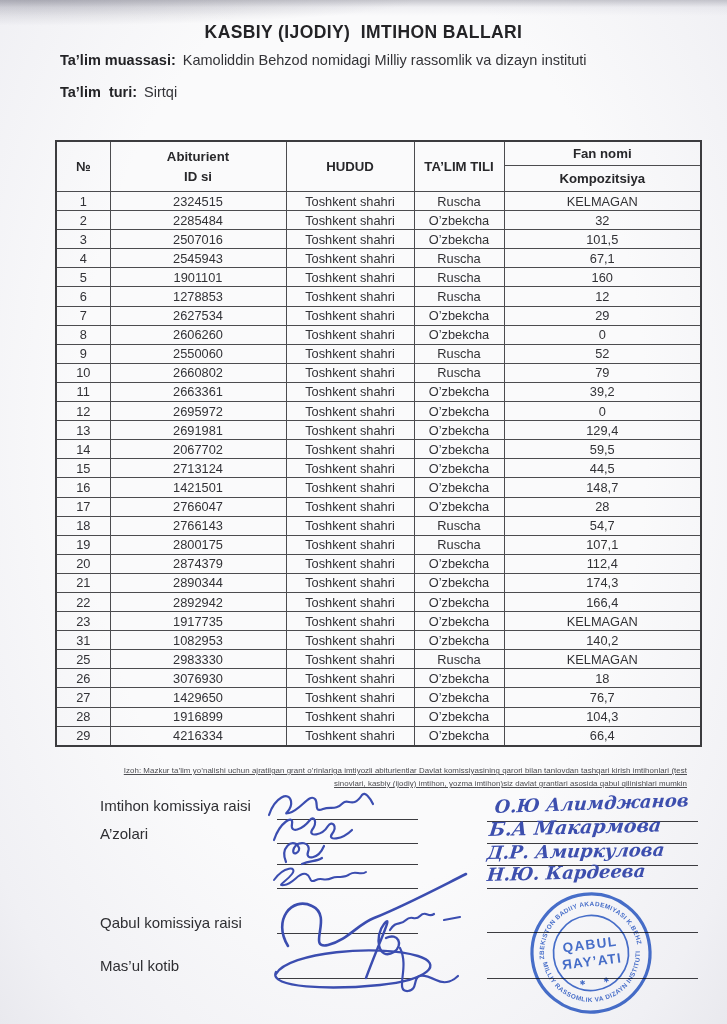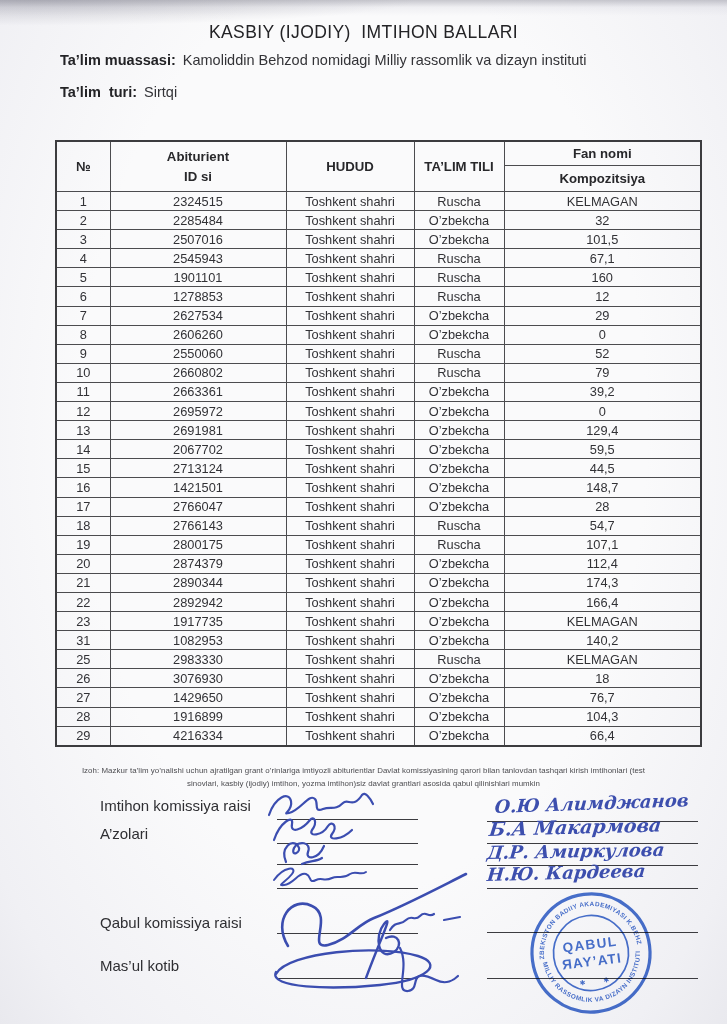--- a/index.html
+++ b/index.html
@@ -6,40 +6,40 @@
   .page{
     position:relative;width:727px;height:1024px;overflow:hidden;
     background:radial-gradient(ellipse at 50% 42%, #fafafb 55%, #f0f0f4 88%, #e9e9ee 100%);
     font-family:"Liberation Sans", sans-serif;color:#2e2e31;
   }
   .scan-top{position:absolute;top:0;left:0;right:0;height:16px;
     background:linear-gradient(180deg, rgba(148,148,160,.50), rgba(200,200,212,.22) 45%, rgba(235,235,240,0));}
   .scan-top-left{position:absolute;top:0;left:0;width:420px;height:26px;
     background:radial-gradient(ellipse at 8% 0%, rgba(120,120,134,.35), rgba(120,120,134,0) 70%);}
   .doc-title{position:absolute;top:22px;left:0;width:100%;text-align:center;
-    font-size:17.5px;font-weight:normal;letter-spacing:.4px;white-space:pre;color:#232326;}
+    font-size:17.5px;font-weight:bold;letter-spacing:.4px;white-space:pre;color:#232326;}
   .meta{position:absolute;left:60px;font-size:14.5px;white-space:pre;}
   .meta b{font-weight:bold;color:#232326;margin-top:12px;}
   .meta span{margin-left:7px;color:#333337;}
   .m0{top:52px}.m1{top:84px}.m2{top:116px}
 
   table.score{position:absolute;left:55px;top:140px;width:645px;border-collapse:collapse;
     table-layout:fixed;font-size:12.8px;color:#323236;}
   table.score th,table.score td{border:1px solid #4c4c4f;text-align:center;vertical-align:middle;
     padding:0 2px;overflow:hidden;white-space:nowrap;}
   table.score{border:2px solid #3c3c3f;}
   table.score th{font-weight:bold;font-size:13.2px;color:#28282b;}
   .hrow1 th{height:23px;}
   .hrow2 th{height:25px;}
   tbody.rows td{height:18.1px;}
   .col-n{width:54px}.col-id{width:176px}.col-hud{width:128px}.col-til{width:90px}.col-fan{width:197px}
   .idhead{line-height:1.5;margin-left:8px;}
 
-  .footnote{position:absolute;left:40px;width:647px;text-align:center;color:#4c4c50;
-    font-size:7.9px;letter-spacing:.05px;}
+  .footnote{position:absolute;left:40px;width:647px;text-align:right;color:#4c4c50;
+    font-size:7.9px;letter-spacing:.05px;text-decoration:underline;}
   .fn1{top:766px}.fn2{top:779px}
 
   .sig-label{position:absolute;left:100px;font-size:15px;color:#2f2f33;}
   .sig-line{position:absolute;height:0;border-top:1.4px solid #3c3c40;}
   .ink{position:absolute;color:#3d4fae;font-family:"DejaVu Serif", serif;font-style:italic;
     font-weight:bold;white-space:nowrap;transform-origin:left bottom;}
   .sig-svg{position:absolute;overflow:visible;}
   .sig-svg path{fill:none;stroke:#3b4db0;stroke-linecap:round;stroke-linejoin:round;}
   .stamp{position:absolute;left:527px;top:889px;width:128px;height:128px;
     transform:rotate(-7deg);opacity:.88;mix-blend-mode:multiply;}

